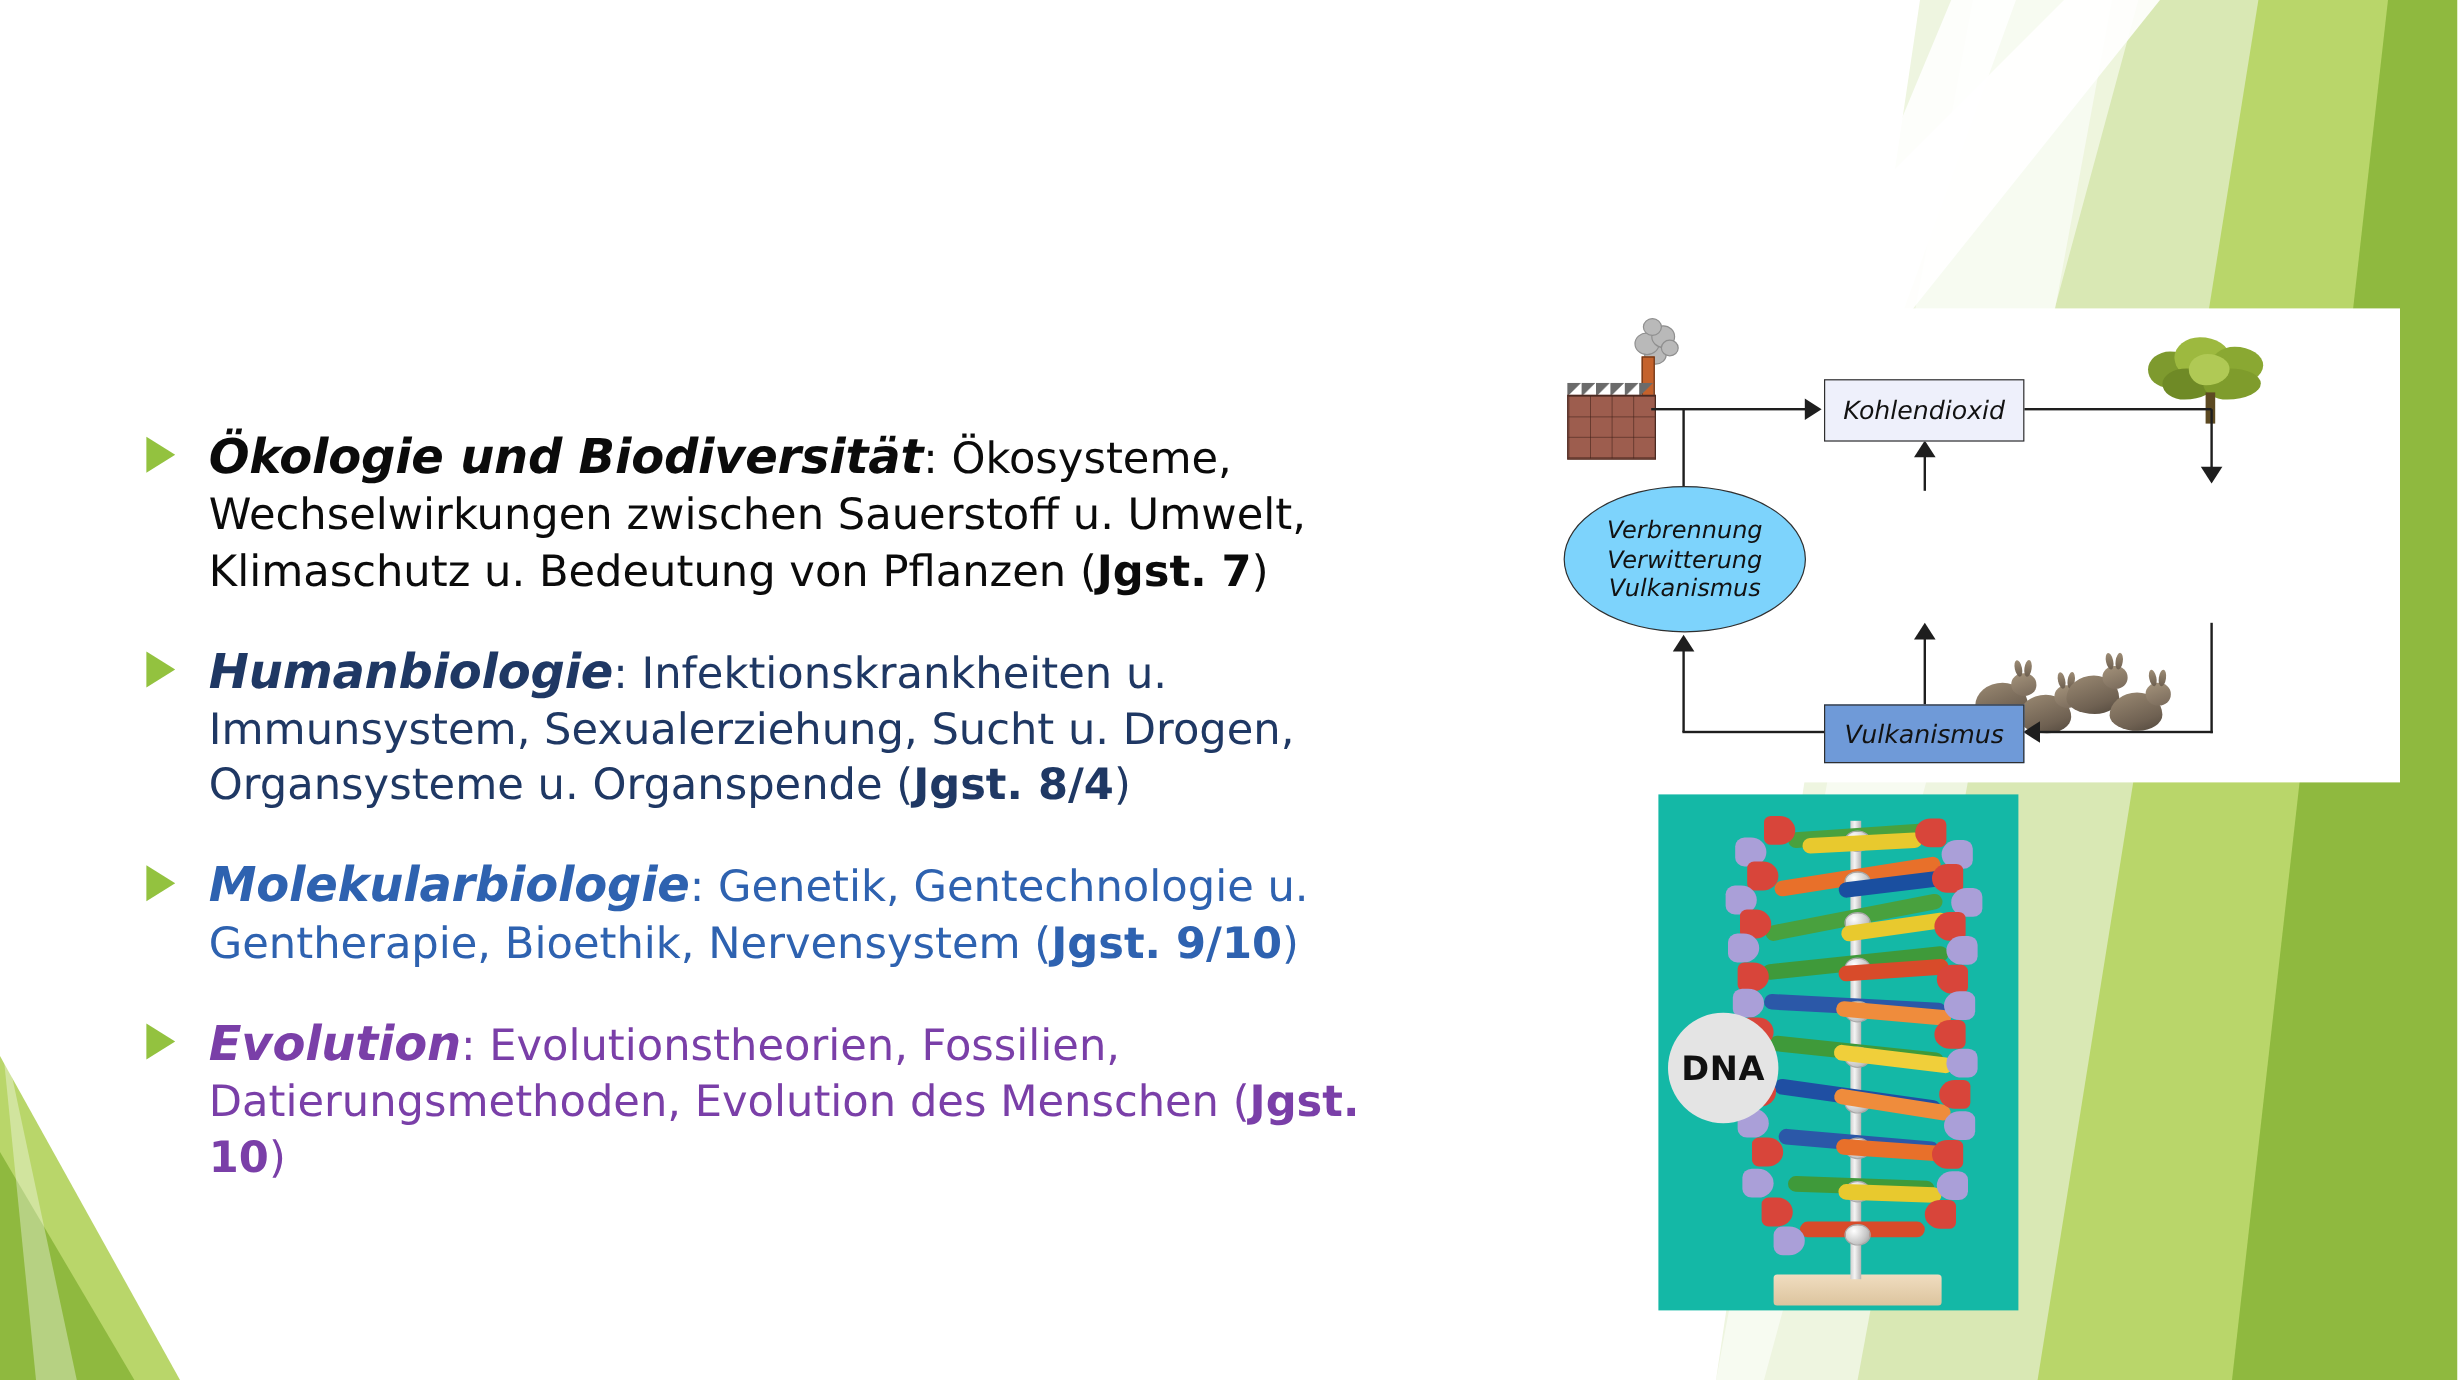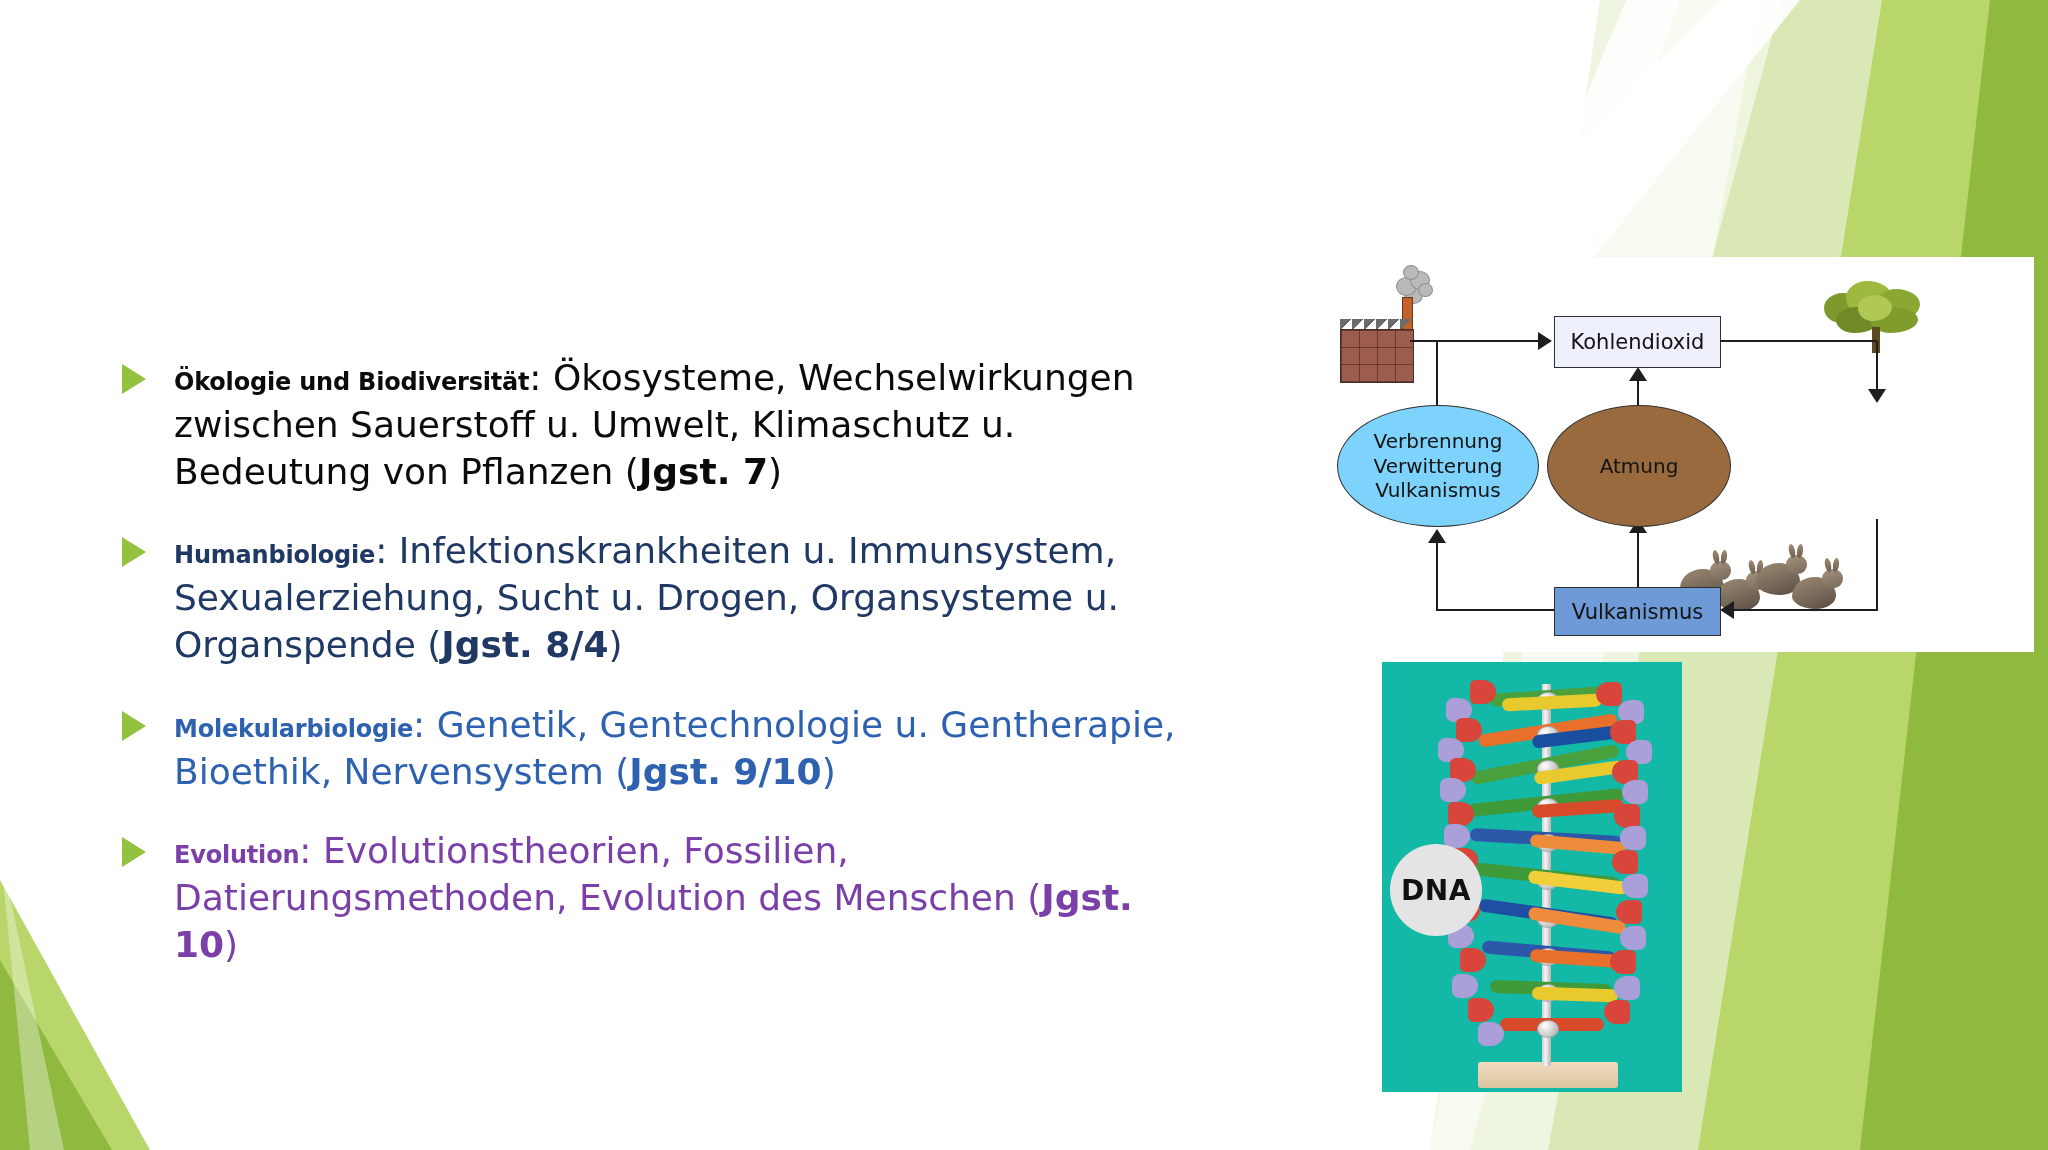--- a/index.html
+++ b/index.html
@@ -29,32 +29,33 @@
   .bullet-marker{
     position:absolute;left:10px;top:9px;width:0;height:0;
     border-top:15px solid transparent;
     border-bottom:15px solid transparent;
     border-left:24px solid #93c23f;
   }
   .bullet-text{
     font-family:"DejaVu Sans", sans-serif;
     font-size:36px;line-height:1.30;font-weight:400;
   }
-  .bullet-text .hd{font-weight:700;font-size:24px;letter-spacing:-0.2px;}
+  .bullet-text .hd{font-weight:700;font-size:40px;letter-spacing:-0.2px;font-style:italic;}
   .bullet-text .jg{font-weight:700;}
 
   .c-black{color:#0b0b0b;}
   .c-navy{color:#1f3864;}
   .c-blue{color:#2e62b0;}
   .c-purple{color:#7a3fa8;}
 
   
   .cycle-card{
-    position:absolute;left:1332px;top:257px;width:702px;height:395px;
+    position:absolute;left:1298px;top:257px;width:702px;height:395px;
     background:#ffffff;
+    font-style:italic;
   }
 
   .node-box{
     position:absolute;border:1px solid #2f2f2f;
     display:flex;align-items:center;justify-content:center;
     font-size:21px;color:#121212;
   }
   .box-co2{left:222px;top:59px;width:165px;height:50px;background:#eef0fb;}
   .box-o2 {left:222px;top:330px;width:165px;height:47px;background:#6f9ad8;}
 
@@ -268,23 +269,20 @@
     <div class="node-box box-o2">
       <span>Vulkanismus</span>
     </div>
     <div class="node-ell ell-verbr">
       <div>
         <div>Verbrennung</div>
         <div>Verwitterung</div>
         <div>Vulkanismus</div>
       </div>
     </div>
-    <div class="node-ell ell-atm">
-      <span>Atmung</span>
-    </div>
   </div>
 
   <div class="dna-card">
     <div class="dna-wrap">
       <div class="dna-base"></div>
       <div class="dna-rod"></div>
 
       <div class="rung" style="left:108px;top:28px;width:116px;background:#49a13e;transform:rotate(-4deg);"></div>
       <div class="hub" style="top:30px;"></div>
       <div class="rung" style="left:120px;top:34px;width:100px;background:#e8c92e;transform:rotate(-3deg);"></div>

